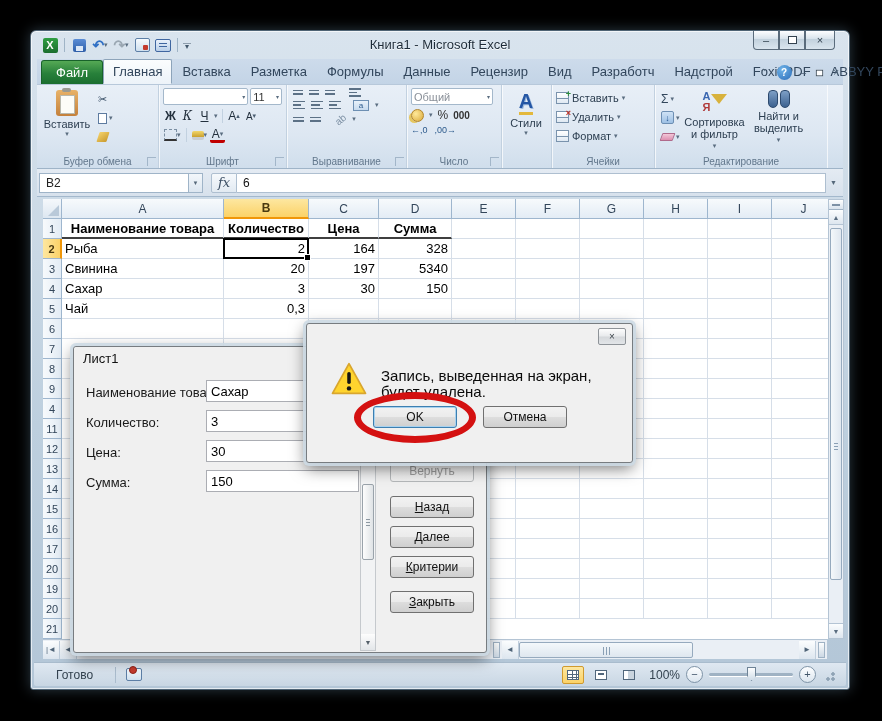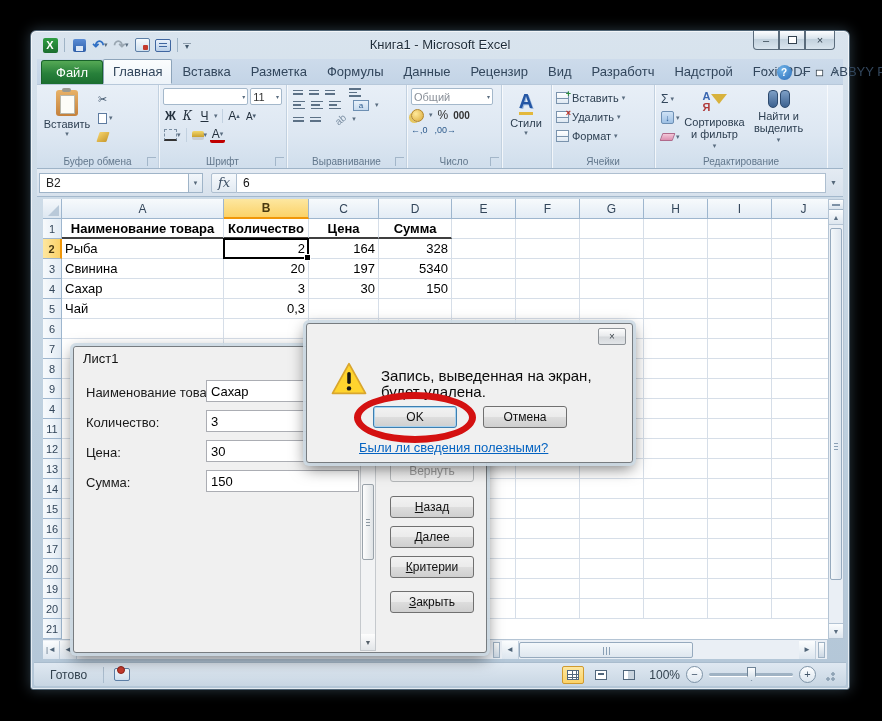--- a/index.html
+++ b/index.html
@@ -119,21 +119,21 @@
 
   .hscrollrow { position:absolute; left:12px; right:22px; top:608px; height:20px; display:flex; align-items:center; background:#eaeff5; border-top:1px solid #b4c4d4; }
   .navbtn { width:17px; height:18px; display:flex; align-items:center; justify-content:center; font-size:8px; color:#4f6478; background:linear-gradient(#fbfdfe,#dde6ef); border-right:1px solid #c0cedc; }
   .tabsplit { width:7px; height:16px; background:linear-gradient(#fdfefe,#ccd8e4); border:1px solid #9fb2c4; margin:0 2px; }
   .htrack { position:relative; height:16px; background:#eaeff5; flex:1; }
   .hthumb { position:absolute; left:0; top:0; width:62%; height:16px; background:linear-gradient(#f4f8fb,#dfe7ef); border:1px solid #96aabe; border-radius:2px; }
   .hgrip { position:absolute; top:4px; left:50%; width:1px; height:8px; background:#8aa0b5; box-shadow:3px 0 0 #8aa0b5,-3px 0 0 #8aa0b5; }
 
   
   .statusbar { position:absolute; left:3px; right:3px; bottom:3px; height:24px; background:linear-gradient(#dfe8f1,#c8d6e3); border-top:1px solid #a9bccd; border-radius:0 0 2px 2px; display:flex; align-items:center; font-size:12px; color:#33424f; }
-  .st-ready { padding:0 16px; }
+  .st-ready { padding:0 22px; }
   .st-sep { width:1px; height:16px; background:#aabccd; }
   .macro-ic { width:16px; height:13px; border:1px solid #5d7fa6; background:linear-gradient(#f6fafd,#cfe0ef); margin:0 10px; position:relative; border-radius:2px; }
   .macro-ic::after { content:""; position:absolute; left:2px; top:-3px; width:6px; height:6px; background:#c43b2e; border-radius:50%; border:1px solid #8e2218; }
   .st-right { margin-left:auto; display:flex; align-items:center; gap:6px; padding-right:10px; }
   .viewbtn { width:22px; height:18px; display:flex; align-items:center; justify-content:center; border:1px solid transparent; border-radius:2px; }
   .viewbtn.active { background:linear-gradient(#fde7a0,#fbd268); border-color:#d09a2e; }
   .vb-ic { width:12px; height:10px; border:1px solid #51677c; background:#fff; position:relative; }
   .vb-ic.grid::after { content:""; position:absolute; inset:0; background:
     linear-gradient(#51677c,#51677c) 0 3px/100% 1px no-repeat,
     linear-gradient(#51677c,#51677c) 0 6px/100% 1px no-repeat,
@@ -842,18 +842,17 @@
           <span>×</span>
         </div>
       <svg class="warn-svg" width="36" height="33" viewBox="0 0 32 30">
         <polygon points="16,1.5 31,28.5 1,28.5" fill="#ffd42e" stroke="#d9a62e" stroke-width="1.6" stroke-linejoin="round"></polygon>
         <rect x="14.4" y="9" width="3.2" height="11" rx="1.6" fill="#141414"></rect>
         <circle cx="16" cy="24" r="2" fill="#141414"></circle>
       </svg>
       <div class="msg-text">Запись, выведенная на экран, будет удалена.</div>
       <div class="w7btn msg-ok">OK</div>
       <div class="w7btn msg-cancel">Отмена</div>
-      <div class="msg-link">Были ли сведения полезными?</div>
       <div class="red-oval"></div>
     </div>
 
   </div>
 </div>
 
 </body></html>

